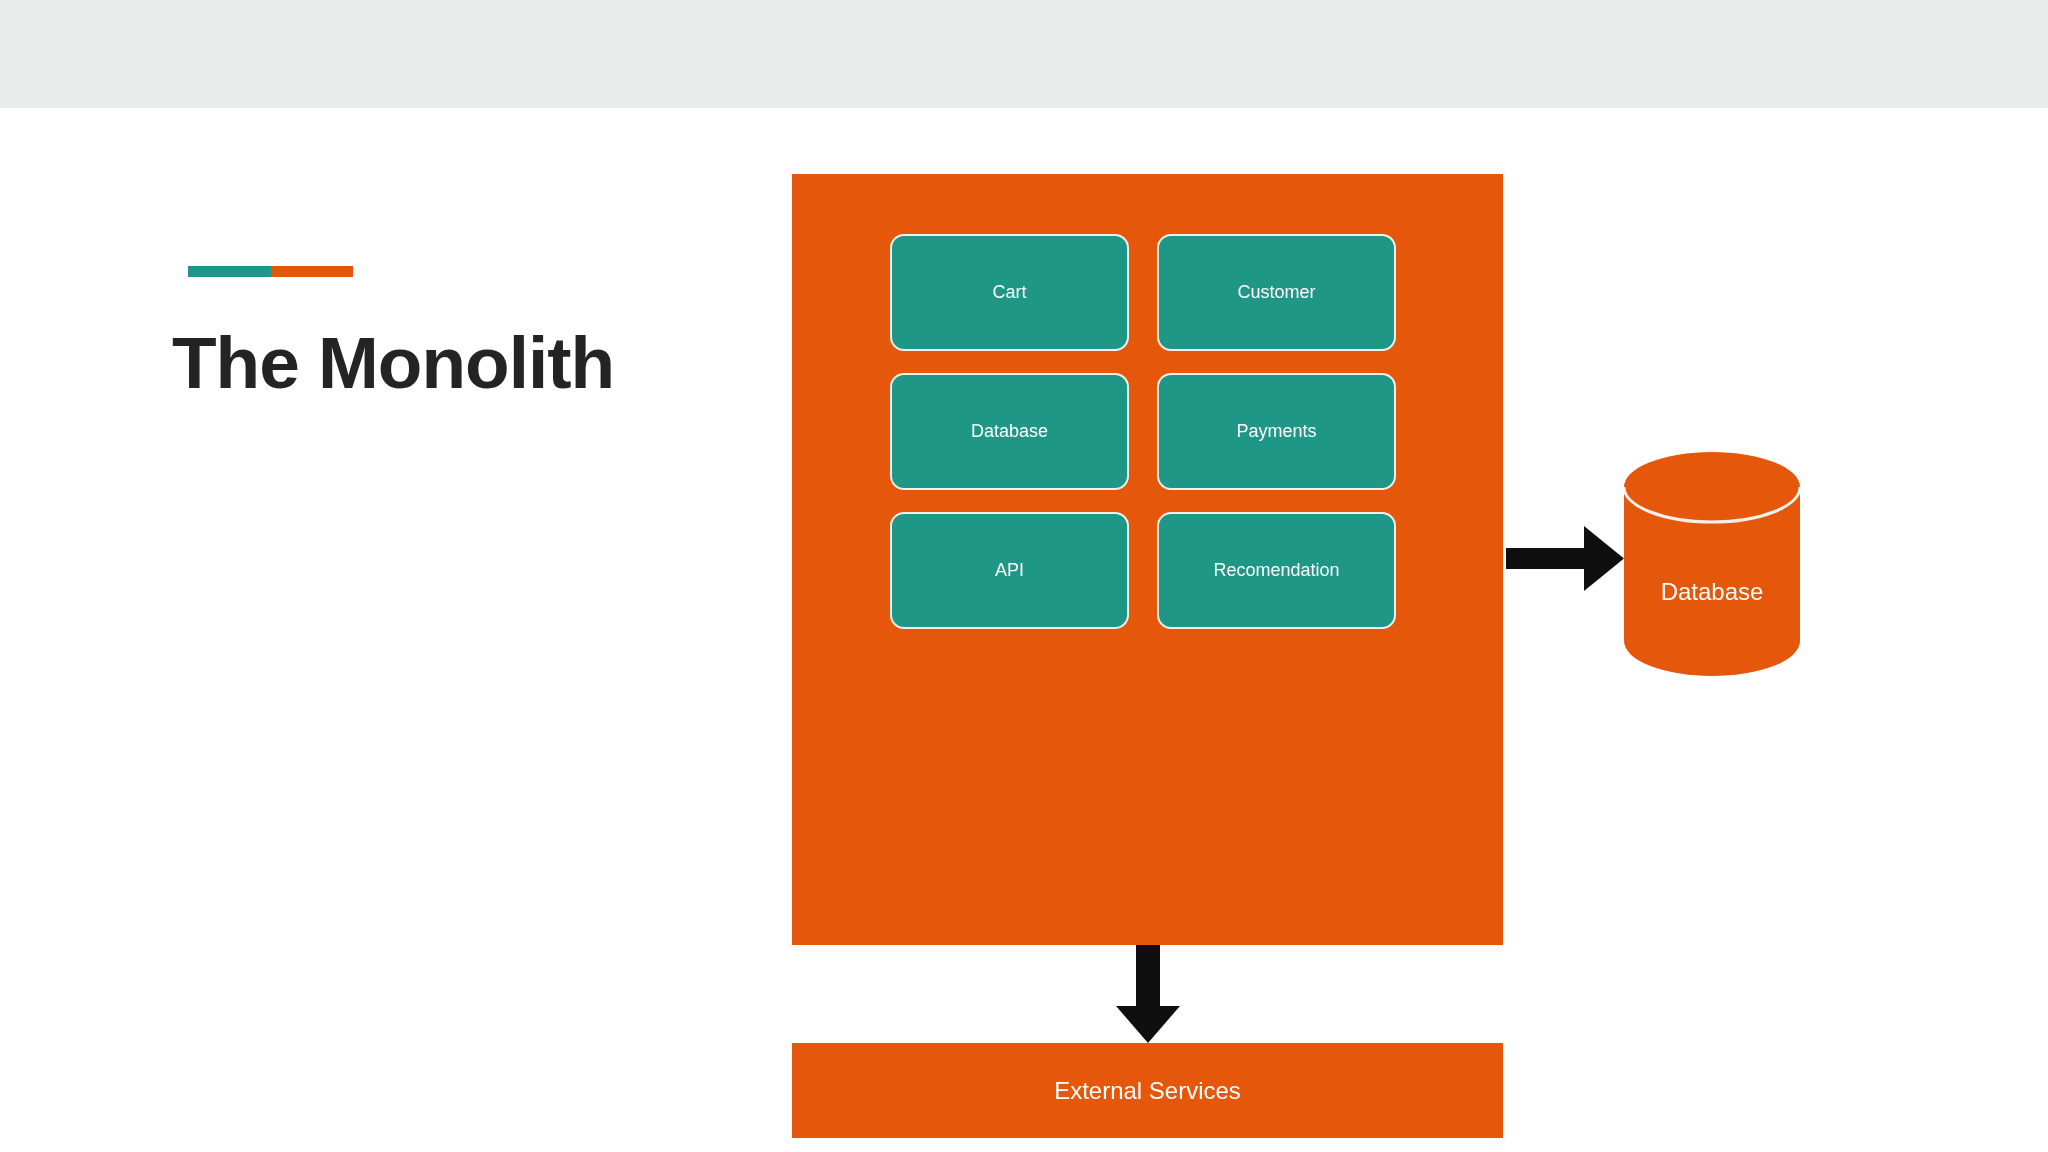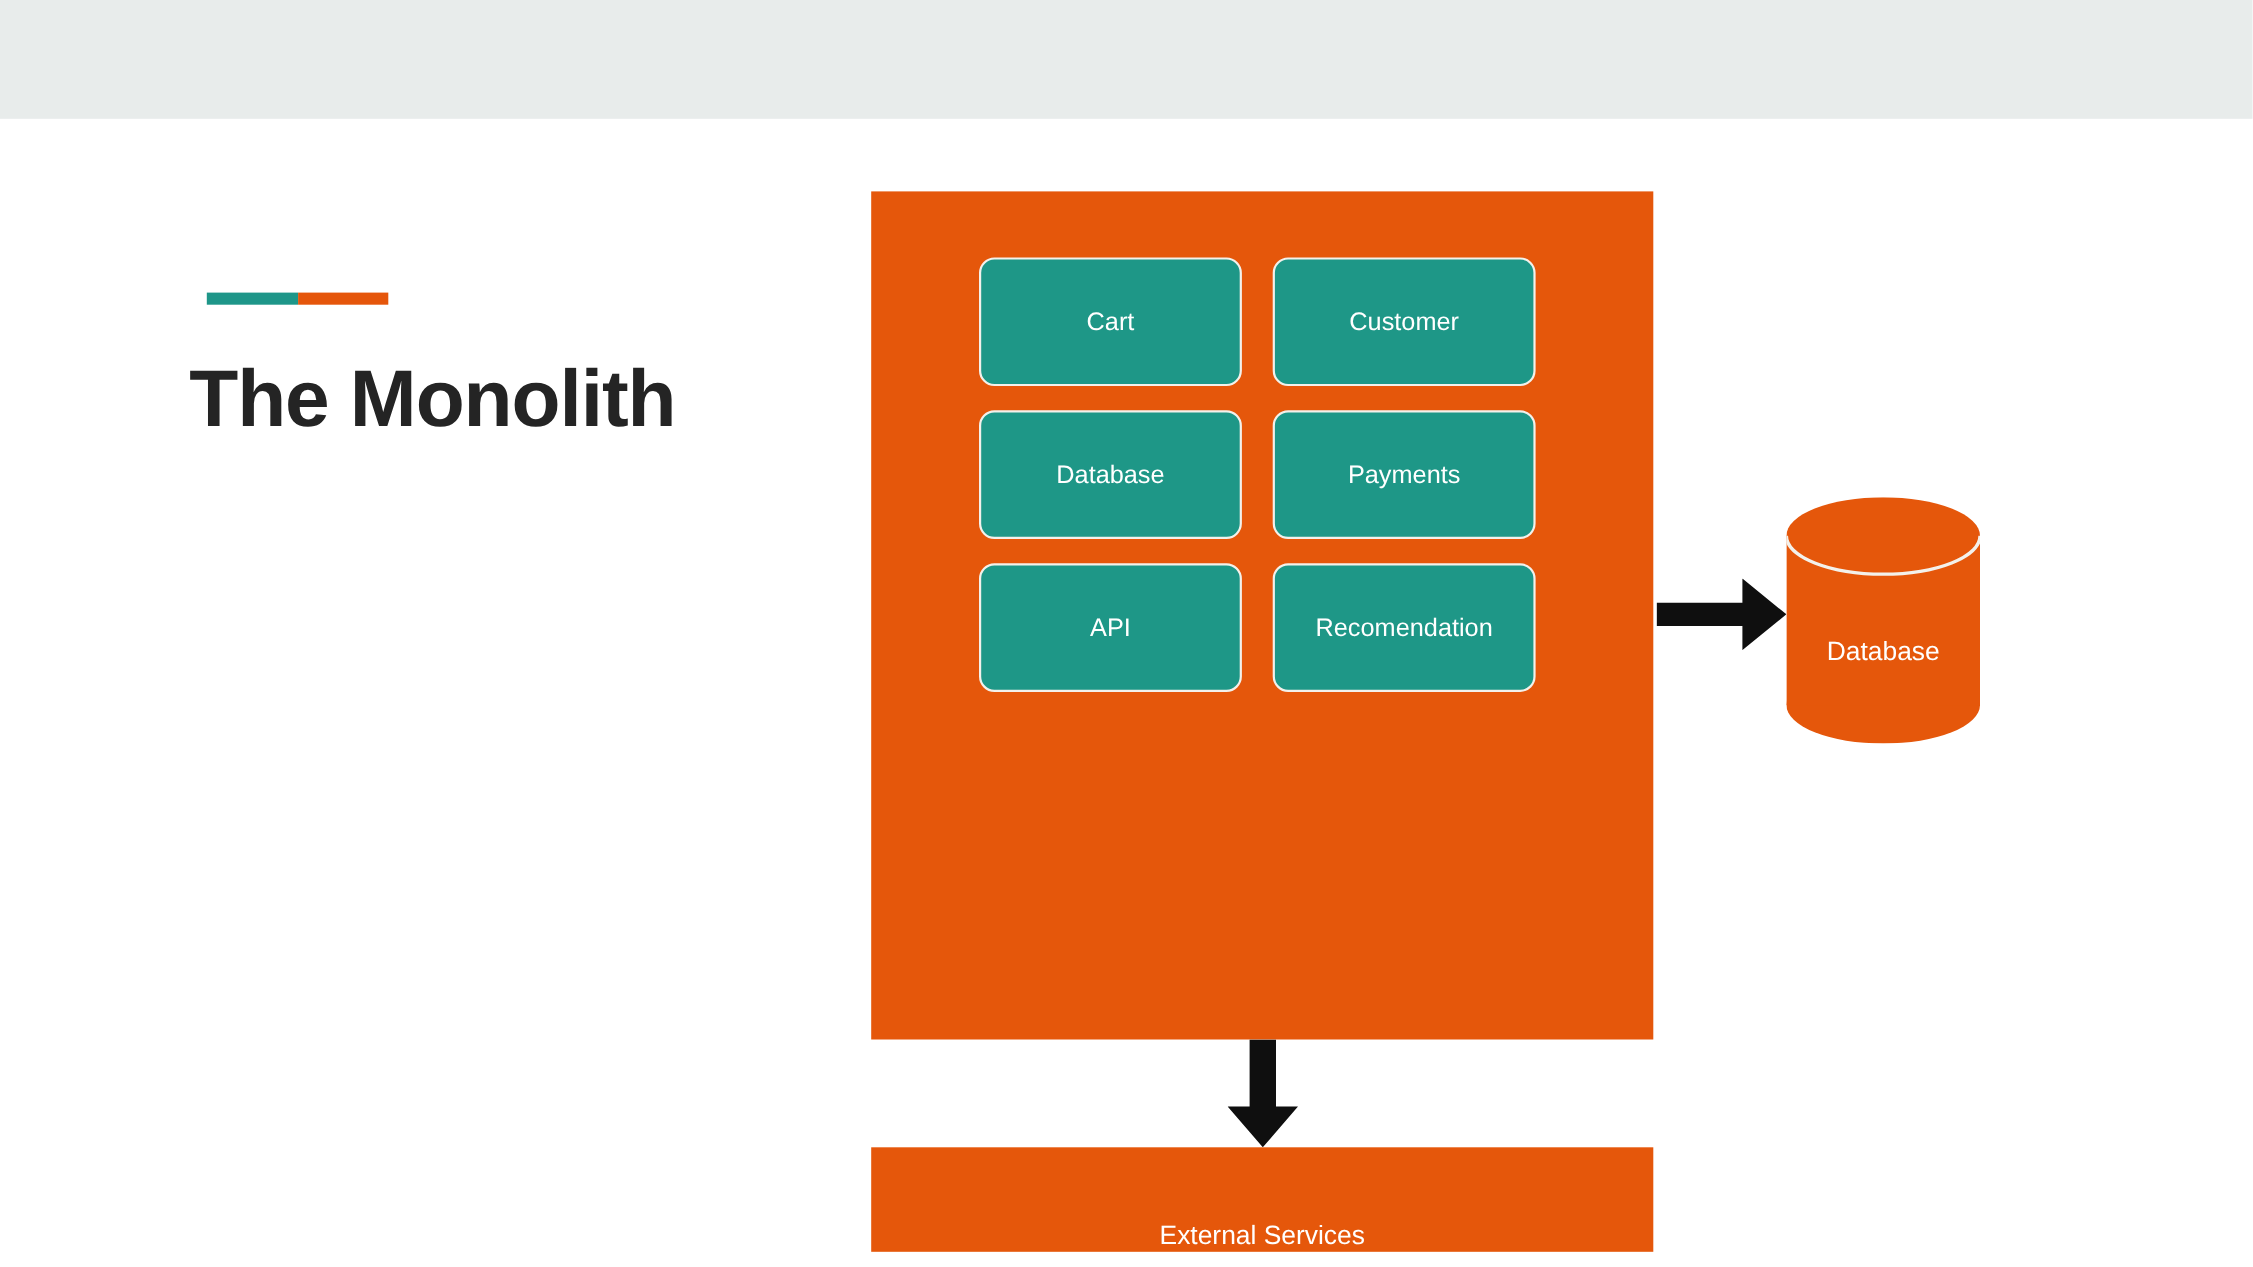--- a/index.html
+++ b/index.html
@@ -36,32 +36,32 @@
     grid-template-columns:239px 239px;
     grid-auto-rows:117px;
     column-gap:28px;row-gap:22px;
   }
   .module{
     background:var(--teal,#1e9787);
     border:2px solid var(--module-border,#f3f1eb);
     border-radius:14px;
     box-sizing:border-box;
     display:flex;align-items:center;justify-content:center;
-    color:#ffffff;font-size:23px;
+    color:#ffffff;font-size:18px;
   }
   .arrow-svg{position:absolute;display:block;}
   .db-svg{position:absolute;left:1624px;top:452px;display:block;}
   .db-label-text{
     font-family:"Liberation Sans", sans-serif;
     font-size:24px;fill:#ffffff;
   }
   .external-bar{
     position:absolute;left:792px;top:1043px;width:711px;height:95px;
     background:var(--orange,#e5570b);
-    display:flex;align-items:flex-end;justify-content:center;
+    display:flex;align-items:center;justify-content:center;
     color:#ffffff;font-size:24px;
   }
 </style>
 </head>
 <body>
 
 <div class="stage" style="--orange: #e5570b; --teal: #1e9787; --topbar: #e8eceb; --title-text: #242424; --module-border: #f3f1eb; --divider-teal: #1e9689; --divider-orange: #e5560b;">
 
   <div class="topbar"></div>
 

